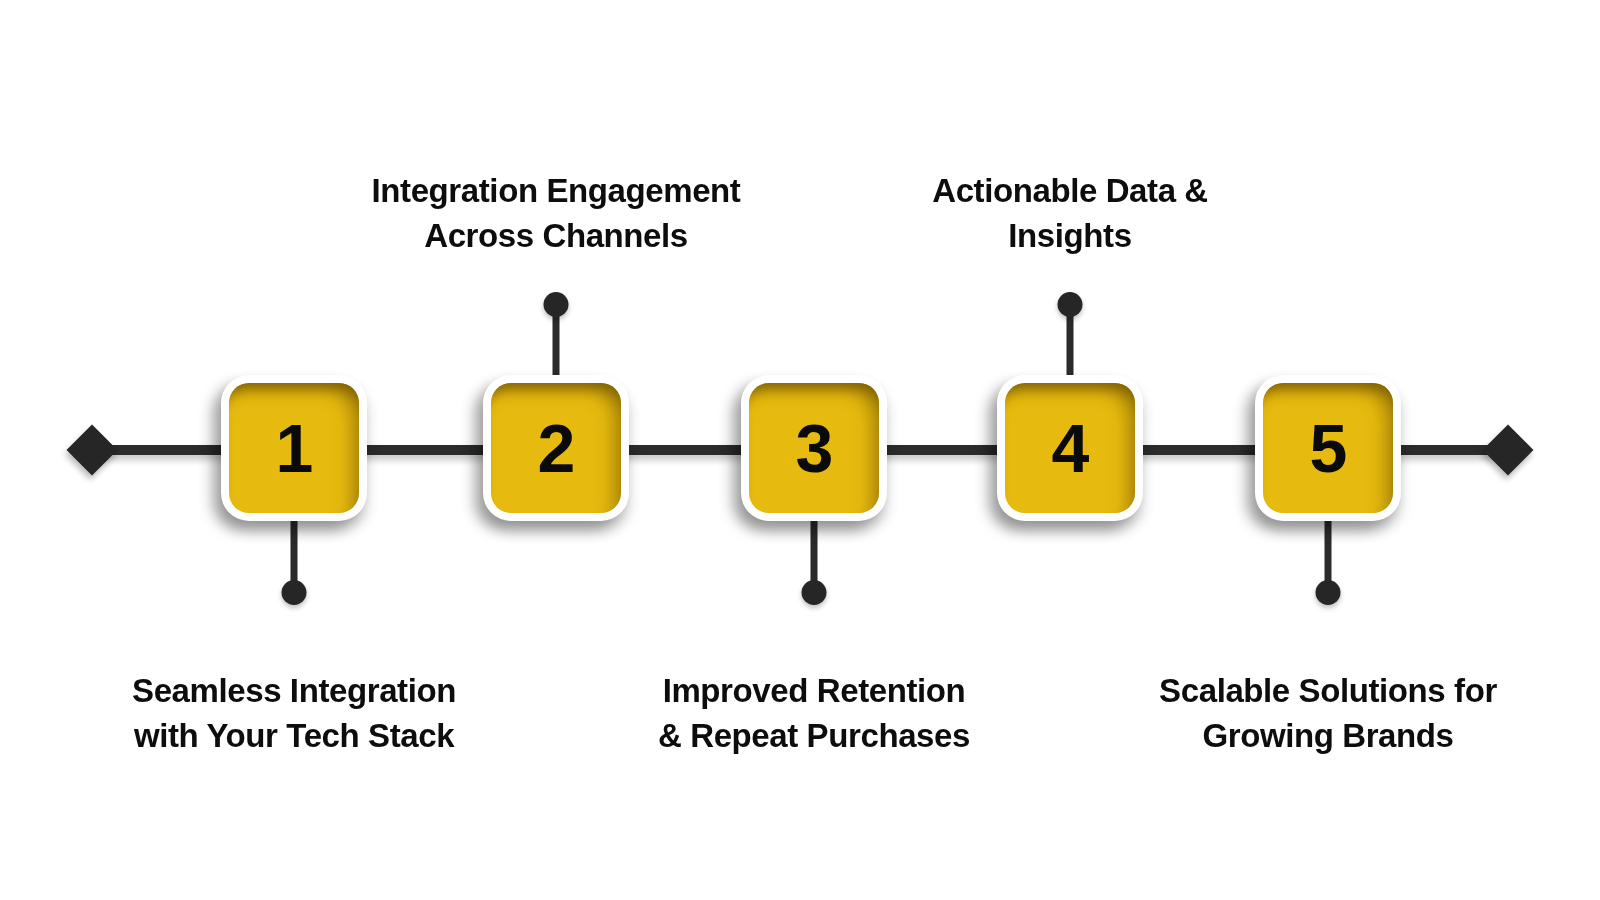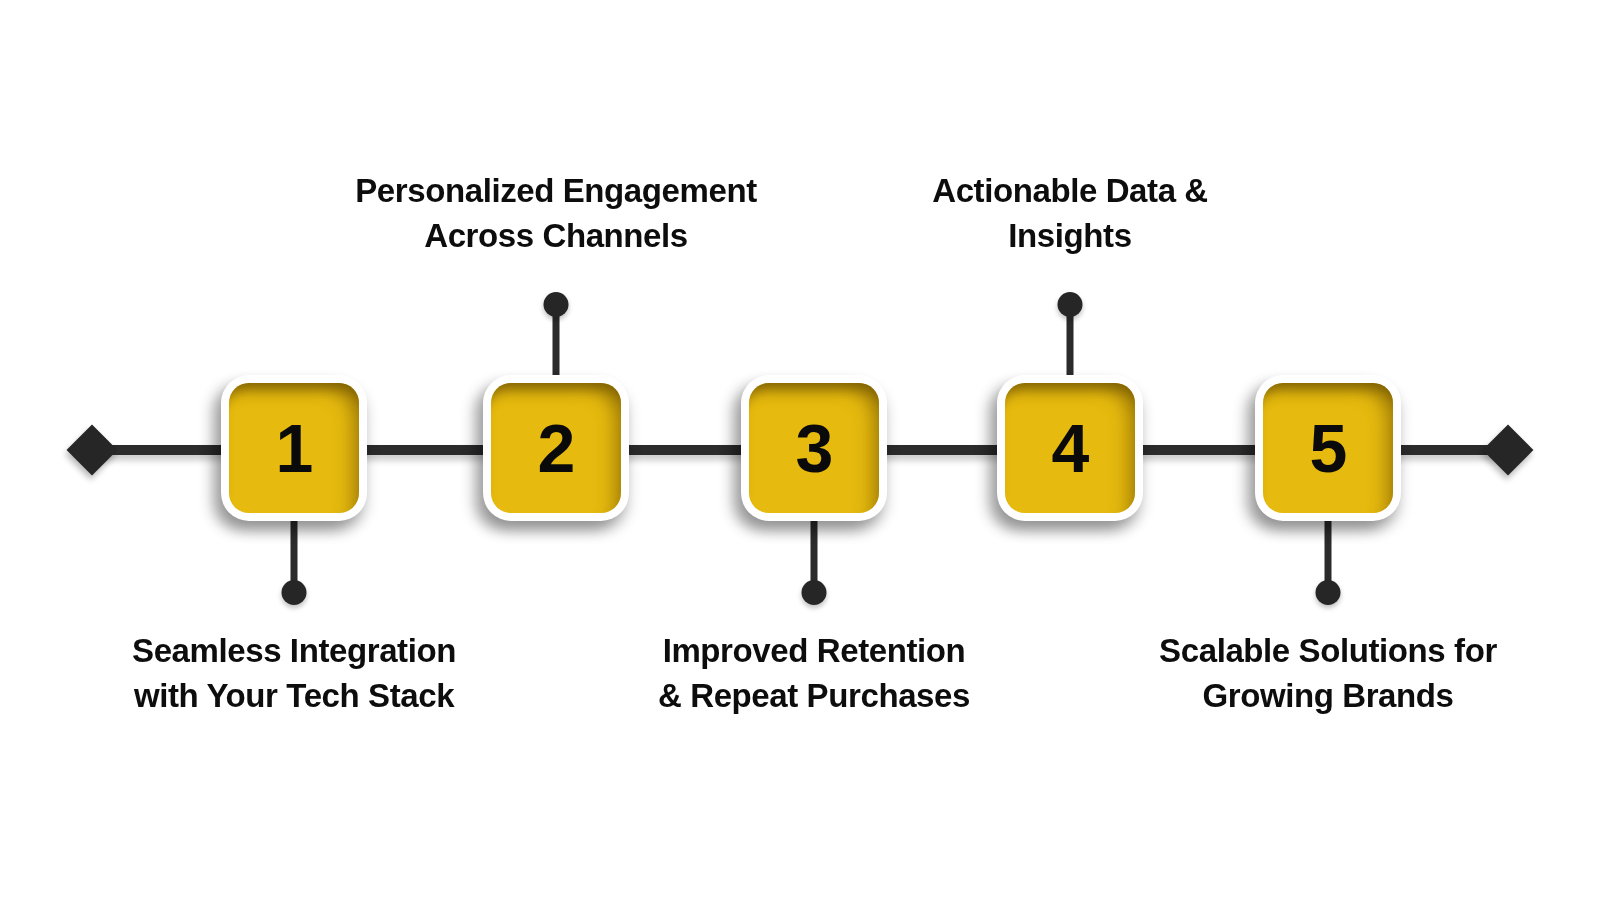--- a/index.html
+++ b/index.html
@@ -63,21 +63,21 @@
   }
 
   .label {
     position:absolute; left:0; transform:translateX(-50%);
     width:580px; text-align:center;
     font-size:33px; line-height:45px; font-weight:bold;
     color:#0d0d0d; letter-spacing:-0.4px;
     white-space:pre-line; z-index:1;
   }
   .item.above .label { top:168px; }
-  .item.below .label { top:628px; }
+  .item.below .label { top:668px; }
 </style>
 </head>
 <body>
 
 <div class="stage">
 
   <div class="timeline"></div>
   <div class="diamond left"></div>
   <div class="diamond right"></div>
 
@@ -94,21 +94,21 @@
   </div>
 
   <div class="item above" style="left:556px">
     <div class="conn"></div>
     <div class="dot"></div>
     <div class="box">
       <div class="fill">
         <span class="num">2</span>
       </div>
     </div>
-    <div class="label">Personalized Engagement
+    <div class="label">Integration Engagement
 Across Channels</div>
   </div>
 
   <div class="item below" style="left:814px">
     <div class="conn"></div>
     <div class="dot"></div>
     <div class="box">
       <div class="fill">
         <span class="num">3</span>
       </div>

